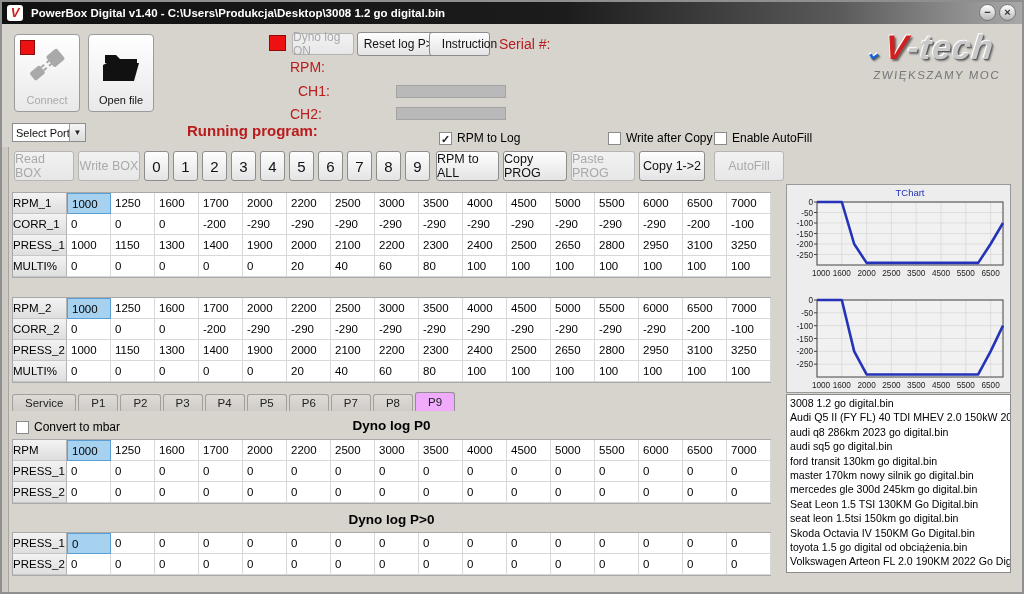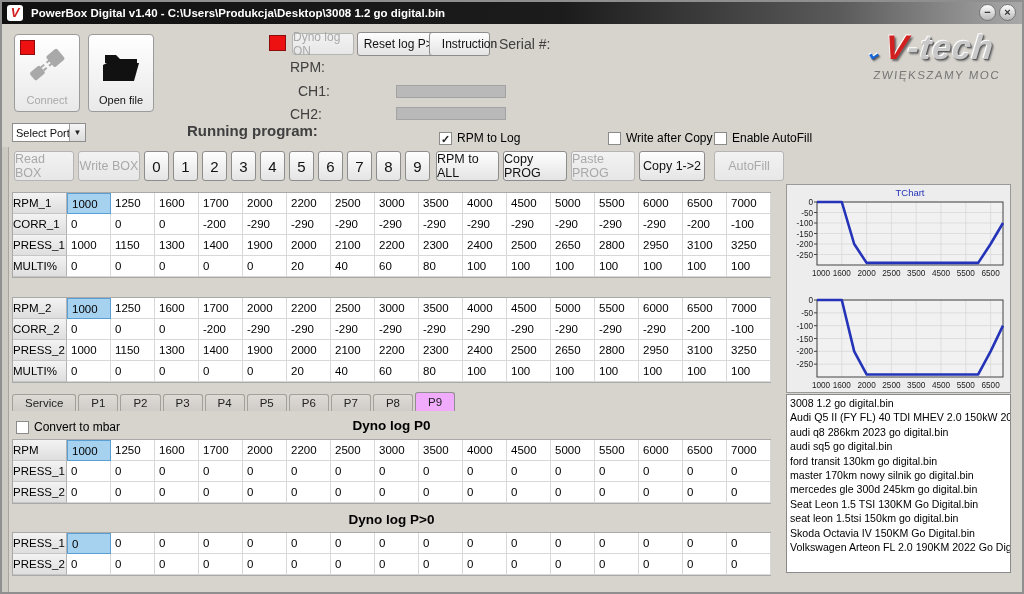--- a/index.html
+++ b/index.html
@@ -28,21 +28,21 @@
   .btn.disabled { color:#a9a9a9; background:linear-gradient(#f2f2f2,#e7e7e7); border-color:#b5b5b5; }
 
   
   .bigbtn { position:absolute; top:32px; width:66px; height:78px;
     background:linear-gradient(#ffffff,#e9e9e9); border:1px solid #9b9b9b; border-radius:4px; }
   .bigbtn .lbl { position:absolute; bottom:5px; width:100%; text-align:center; font-size:11px; color:#111; }
   .bigbtn.disabled .lbl { color:#a9a9a9; }
   .bigbtn svg { position:absolute; left:50%; top:8px; transform:translateX(-50%); }
   .redsq { position:absolute; width:15px; height:15px; background:#ee1111; border:1px solid #8a0c0c; }
 
-  .toplabel { position:absolute; font-size:14px; color:#404040; }
+  .toplabel { position:absolute; font-size:14px; color:#b91c1c; }
   .bar { position:absolute; width:110px; height:13px; background:#b9b9b9; border:1px solid #a3a3a3; }
 
   .selectport { position:absolute; left:10px; top:121px; width:74px; height:19px;
     background:#fff; border:1px solid #8d8d8d; font-size:11px; display:flex; align-items:center; }
   .selectport .sp-text { flex:1; padding-left:3px; color:#111; white-space:nowrap; overflow:hidden; }
   .selectport .sp-arrow { width:16px; height:100%; background:linear-gradient(#f5f5f5,#dcdcdc);
     border-left:1px solid #9d9d9d; font-size:8px; display:flex; align-items:center; justify-content:center; color:#222; }
 
   
   .cb { position:absolute; display:flex; align-items:center; font-size:12px; color:#000; }
@@ -545,16 +545,17 @@
       <div class="fitem">3008 1.2 go digital.bin</div>
       <div class="fitem">Audi Q5 II (FY FL) 40 TDI MHEV 2.0 150kW 204KM (</div>
       <div class="fitem">audi q8 286km 2023 go digital.bin</div>
       <div class="fitem">audi sq5 go digital.bin</div>
       <div class="fitem">ford transit 130km go digital.bin</div>
       <div class="fitem">master 170km nowy silnik go digital.bin</div>
       <div class="fitem">mercedes gle 300d 245km go digital.bin</div>
       <div class="fitem">Seat Leon 1.5 TSI 130KM Go Digital.bin</div>
       <div class="fitem">seat leon 1.5tsi 150km go digital.bin</div>
       <div class="fitem">Skoda Octavia IV 150KM Go Digital.bin</div>
+      <div class="fitem">toyota 1.5 go digital od obciążenia.bin</div>
       <div class="fitem">Volkswagen Arteon FL 2.0 190KM 2022 Go Digital Au</div>
     </div>
 
 </div>
 
 </body></html>

